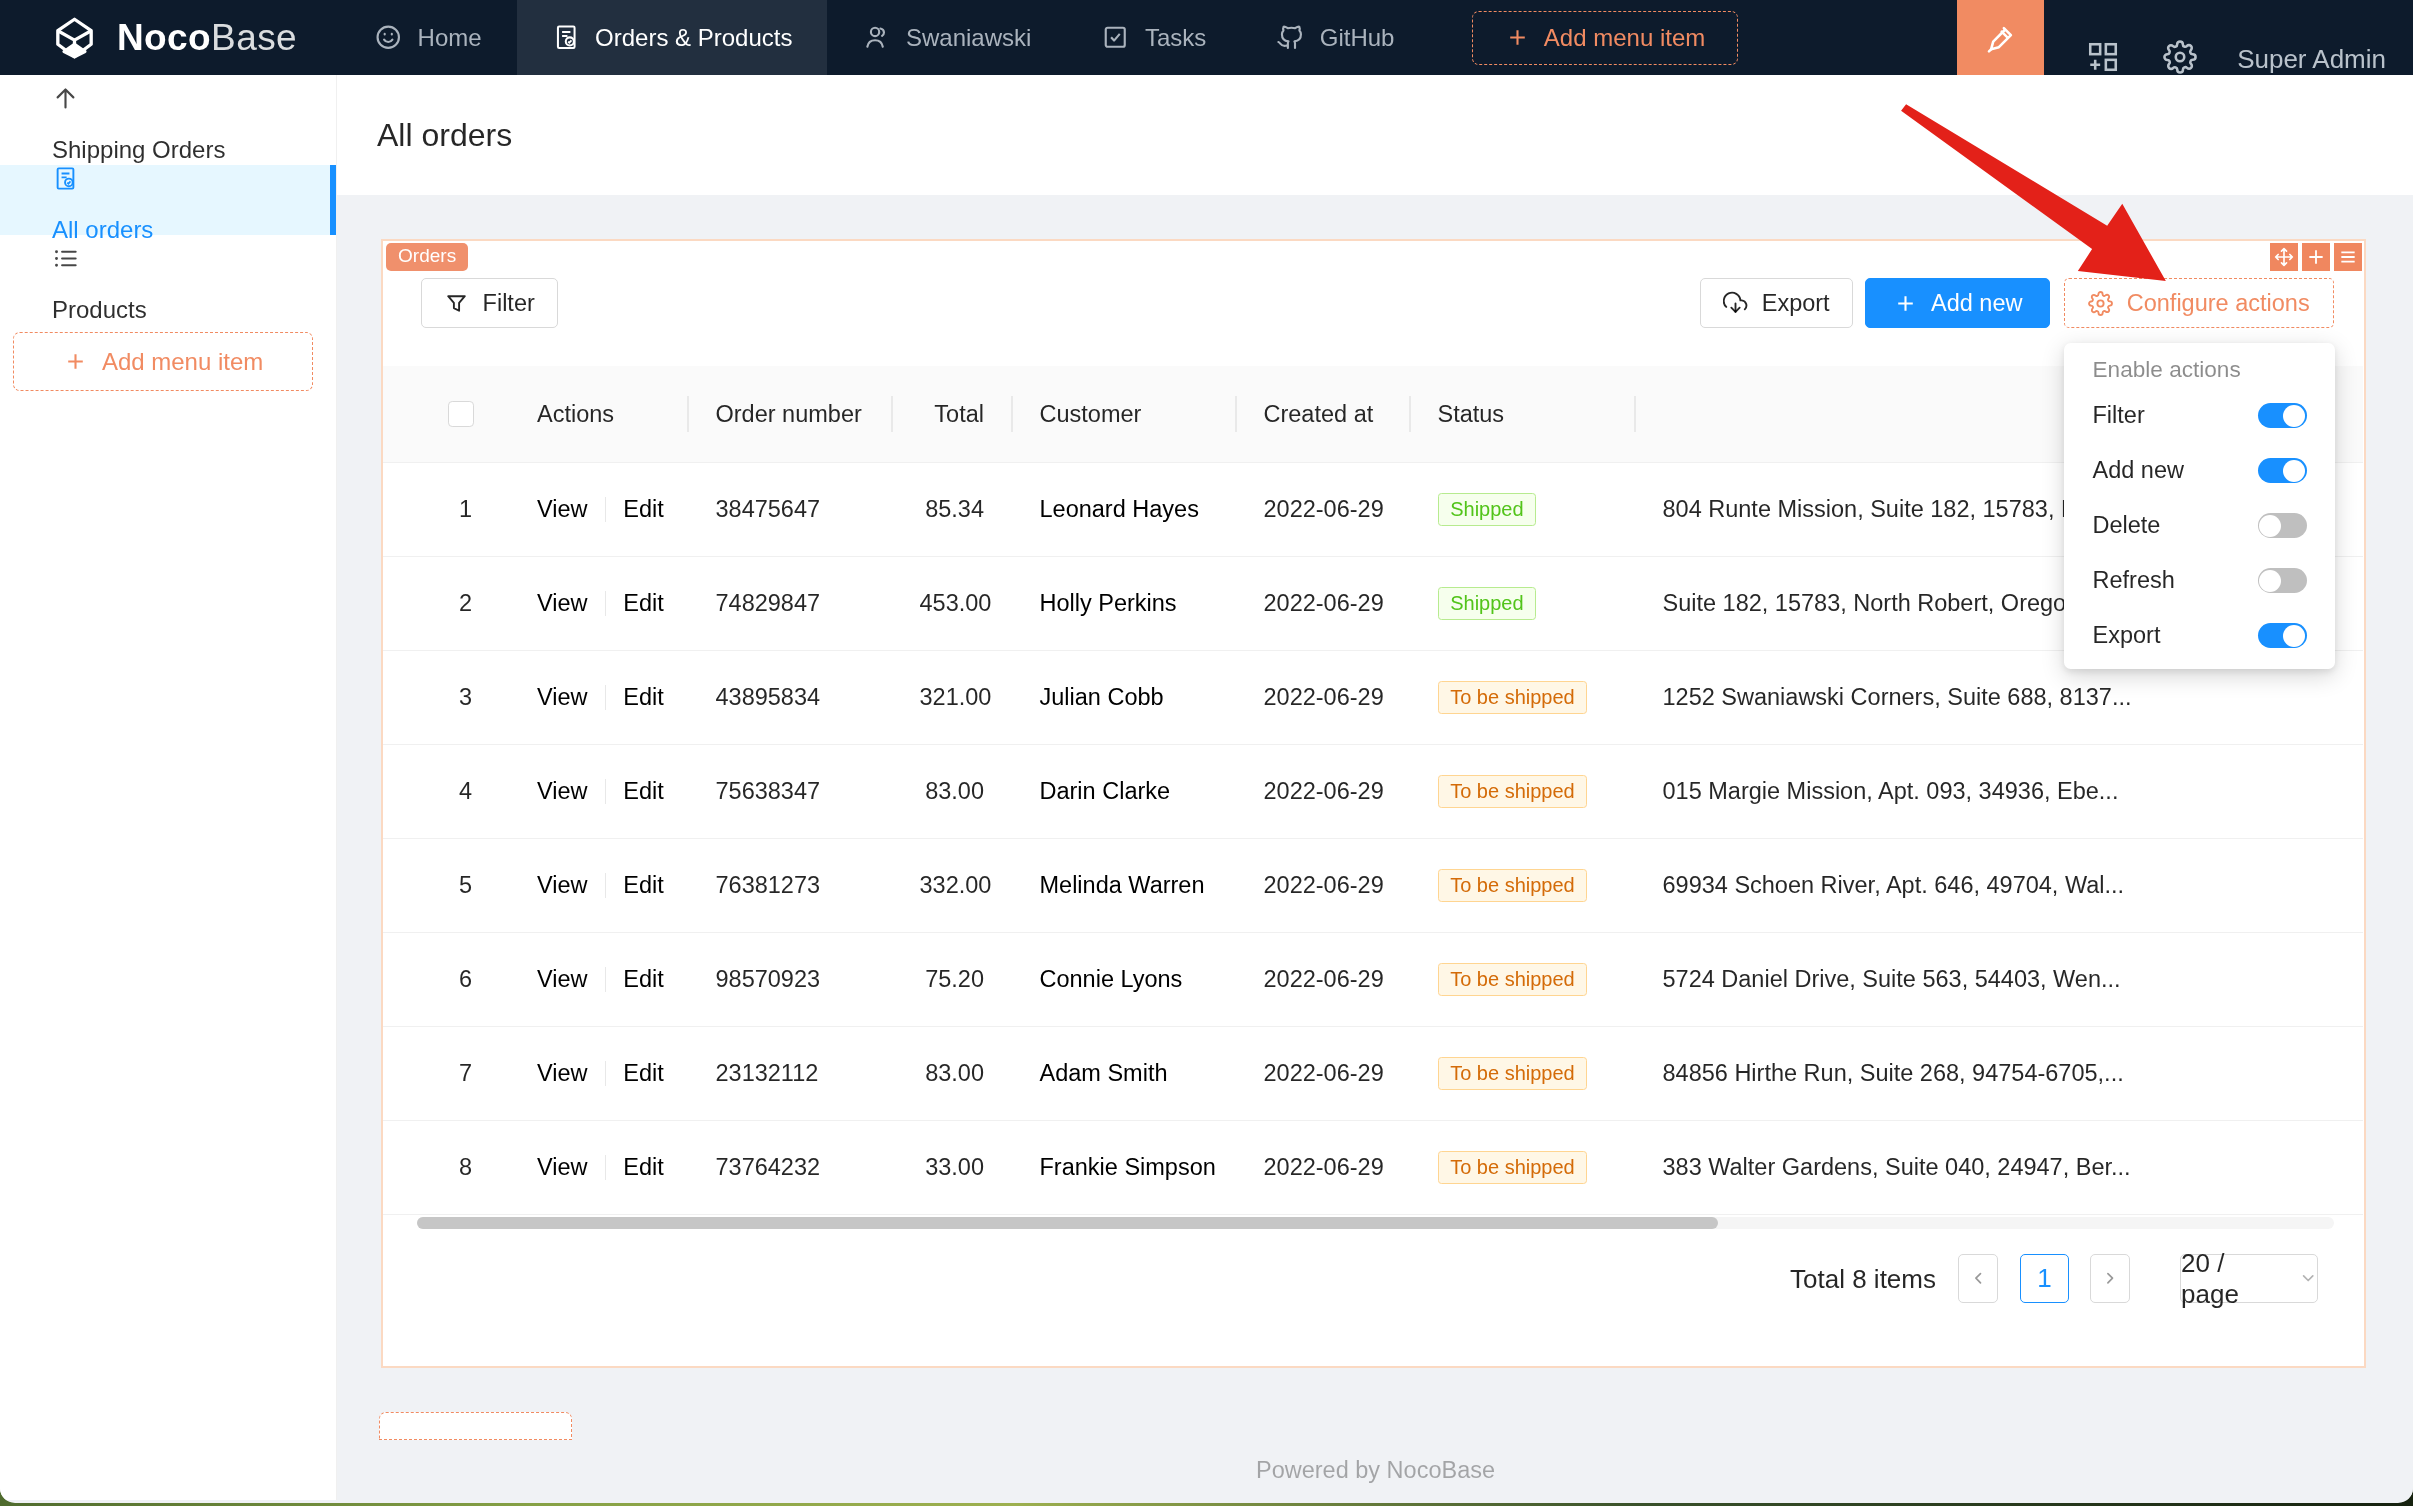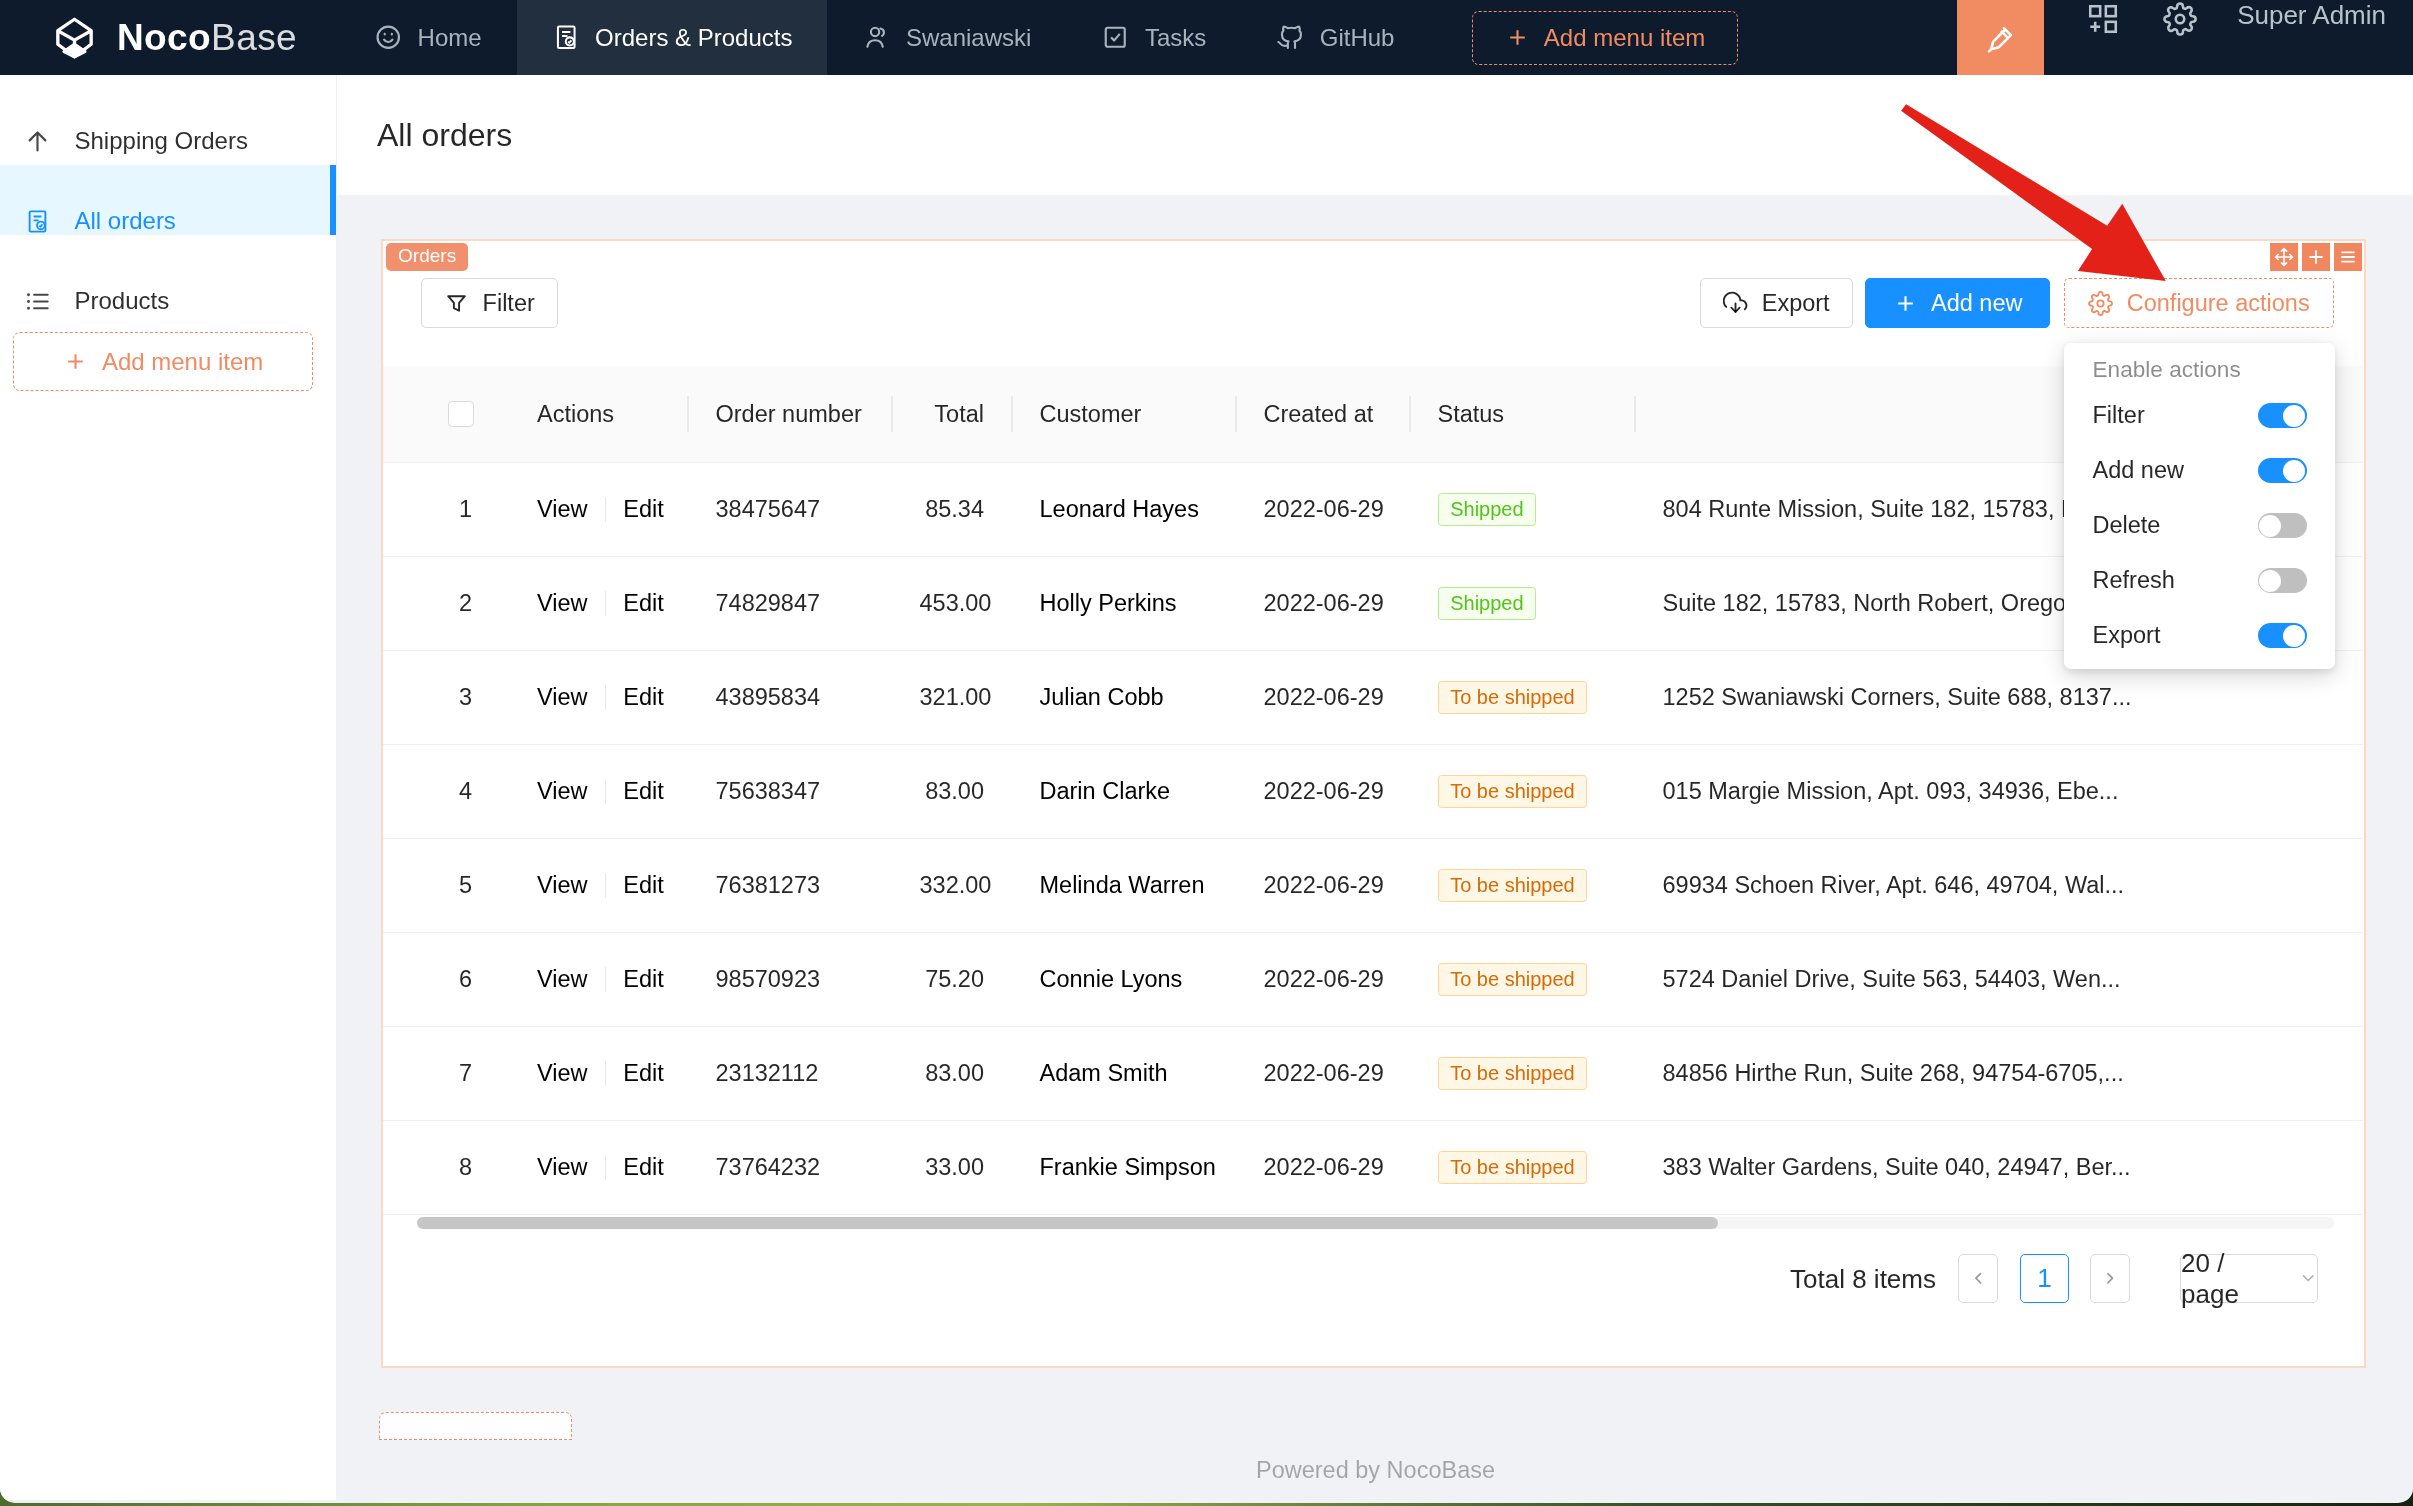--- a/index.html
+++ b/index.html
@@ -13,30 +13,30 @@
   .brand .logo { width:55px; height:50px; margin-right:15px; }
   .brand-text { font-size:37px; color:#fff; letter-spacing:0.4px; }
   .brand-text .bold { font-weight:700; }
   .brand-text .light { font-weight:300; color:rgba(255,255,255,.85); }
   .nav-items { display:flex; align-items:stretch; }
   .nav-item { display:flex; align-items:center; gap:15px; padding:0 35px; color:#aab3bd; font-size:24px; cursor:pointer; }
   .nav-item .icon { width:28.5px; height:28.5px; display:inline-flex; }
   .nav-item.active { background:rgba(255,255,255,.09); color:#fff; }
   .nav-add { align-self:center; margin-left:35px; height:54px; display:flex; align-items:center; gap:13.4px; padding:0 32px; border:1.7px dashed #f18b62; border-radius:6.7px; color:#f18b62; font-size:24px; background:transparent; cursor:pointer; }
   .nav-add .icon { width:25px; height:25px; }
-  .nav-right { position:absolute; right:0; top:0; height:75px; display:flex; align-items:flex-start; }
+  .nav-right { position:absolute; right:0; top:0; height:75px; display:flex; align-items:flex-end; }
   .hl-btn { width:87px; height:75px; background:#f18b62; display:flex; align-items:center; justify-content:center; cursor:pointer; }
   .hl-btn .icon { width:34px; height:34px; color:#fff; }
   .nav-icon-btn { width:37px; height:37px; margin-left:40px; color:#b9c2cb; display:flex; align-items:center; justify-content:center; cursor:pointer; }
   .nav-icon-btn .icon { width:34px; height:34px; }
   .nav-user { color:#b9c2cb; font-size:26px; margin-left:39px; margin-right:27px; cursor:pointer; }
 
   
   .sidebar { position:absolute; left:0; top:75px; width:337px; bottom:3.4px; background:#fff; border-right:1.7px solid #f0f0f0; z-index:10; }
-  .side-item { height:70px; display:flex; align-items:flex-end; gap:23.5px; padding-left:24px; font-size:24px; color:rgba(0,0,0,.82); cursor:pointer; position:relative; margin-top:10px; }
+  .side-item { height:70px; display:flex; align-items:flex-start; gap:23.5px; padding-left:52px; font-size:24px; color:rgba(0,0,0,.82); cursor:pointer; position:relative; margin-top:10px;flex-direction:column; }
   .side-item .icon { width:27px; height:27px; color:rgba(0,0,0,.72); }
   .side-item.active { background:#e6f7ff; color:#1890ff; }
   .side-item.active .icon { color:#1890ff; }
   .side-item.active::after { content:""; position:absolute; right:0; top:0; bottom:0; width:5.9px; background:#1890ff; }
   .side-add { position:absolute; left:13.4px; top:257px; width:300px; height:59px; border:1.7px dashed #f18b62; border-radius:6.7px; background:#fff; color:#f18b62; font-size:24px; display:flex; align-items:center; justify-content:center; gap:13.4px; cursor:pointer; }
   .side-add .icon { width:25px; height:25px; }
 
   
   .page-header { position:absolute; left:337px; top:75px; width:2077px; height:120px; background:#fff; display:flex; align-items:center; padding-left:40px; }
   .page-title { font-size:32px; font-weight:500; color:rgba(0,0,0,.85); }

